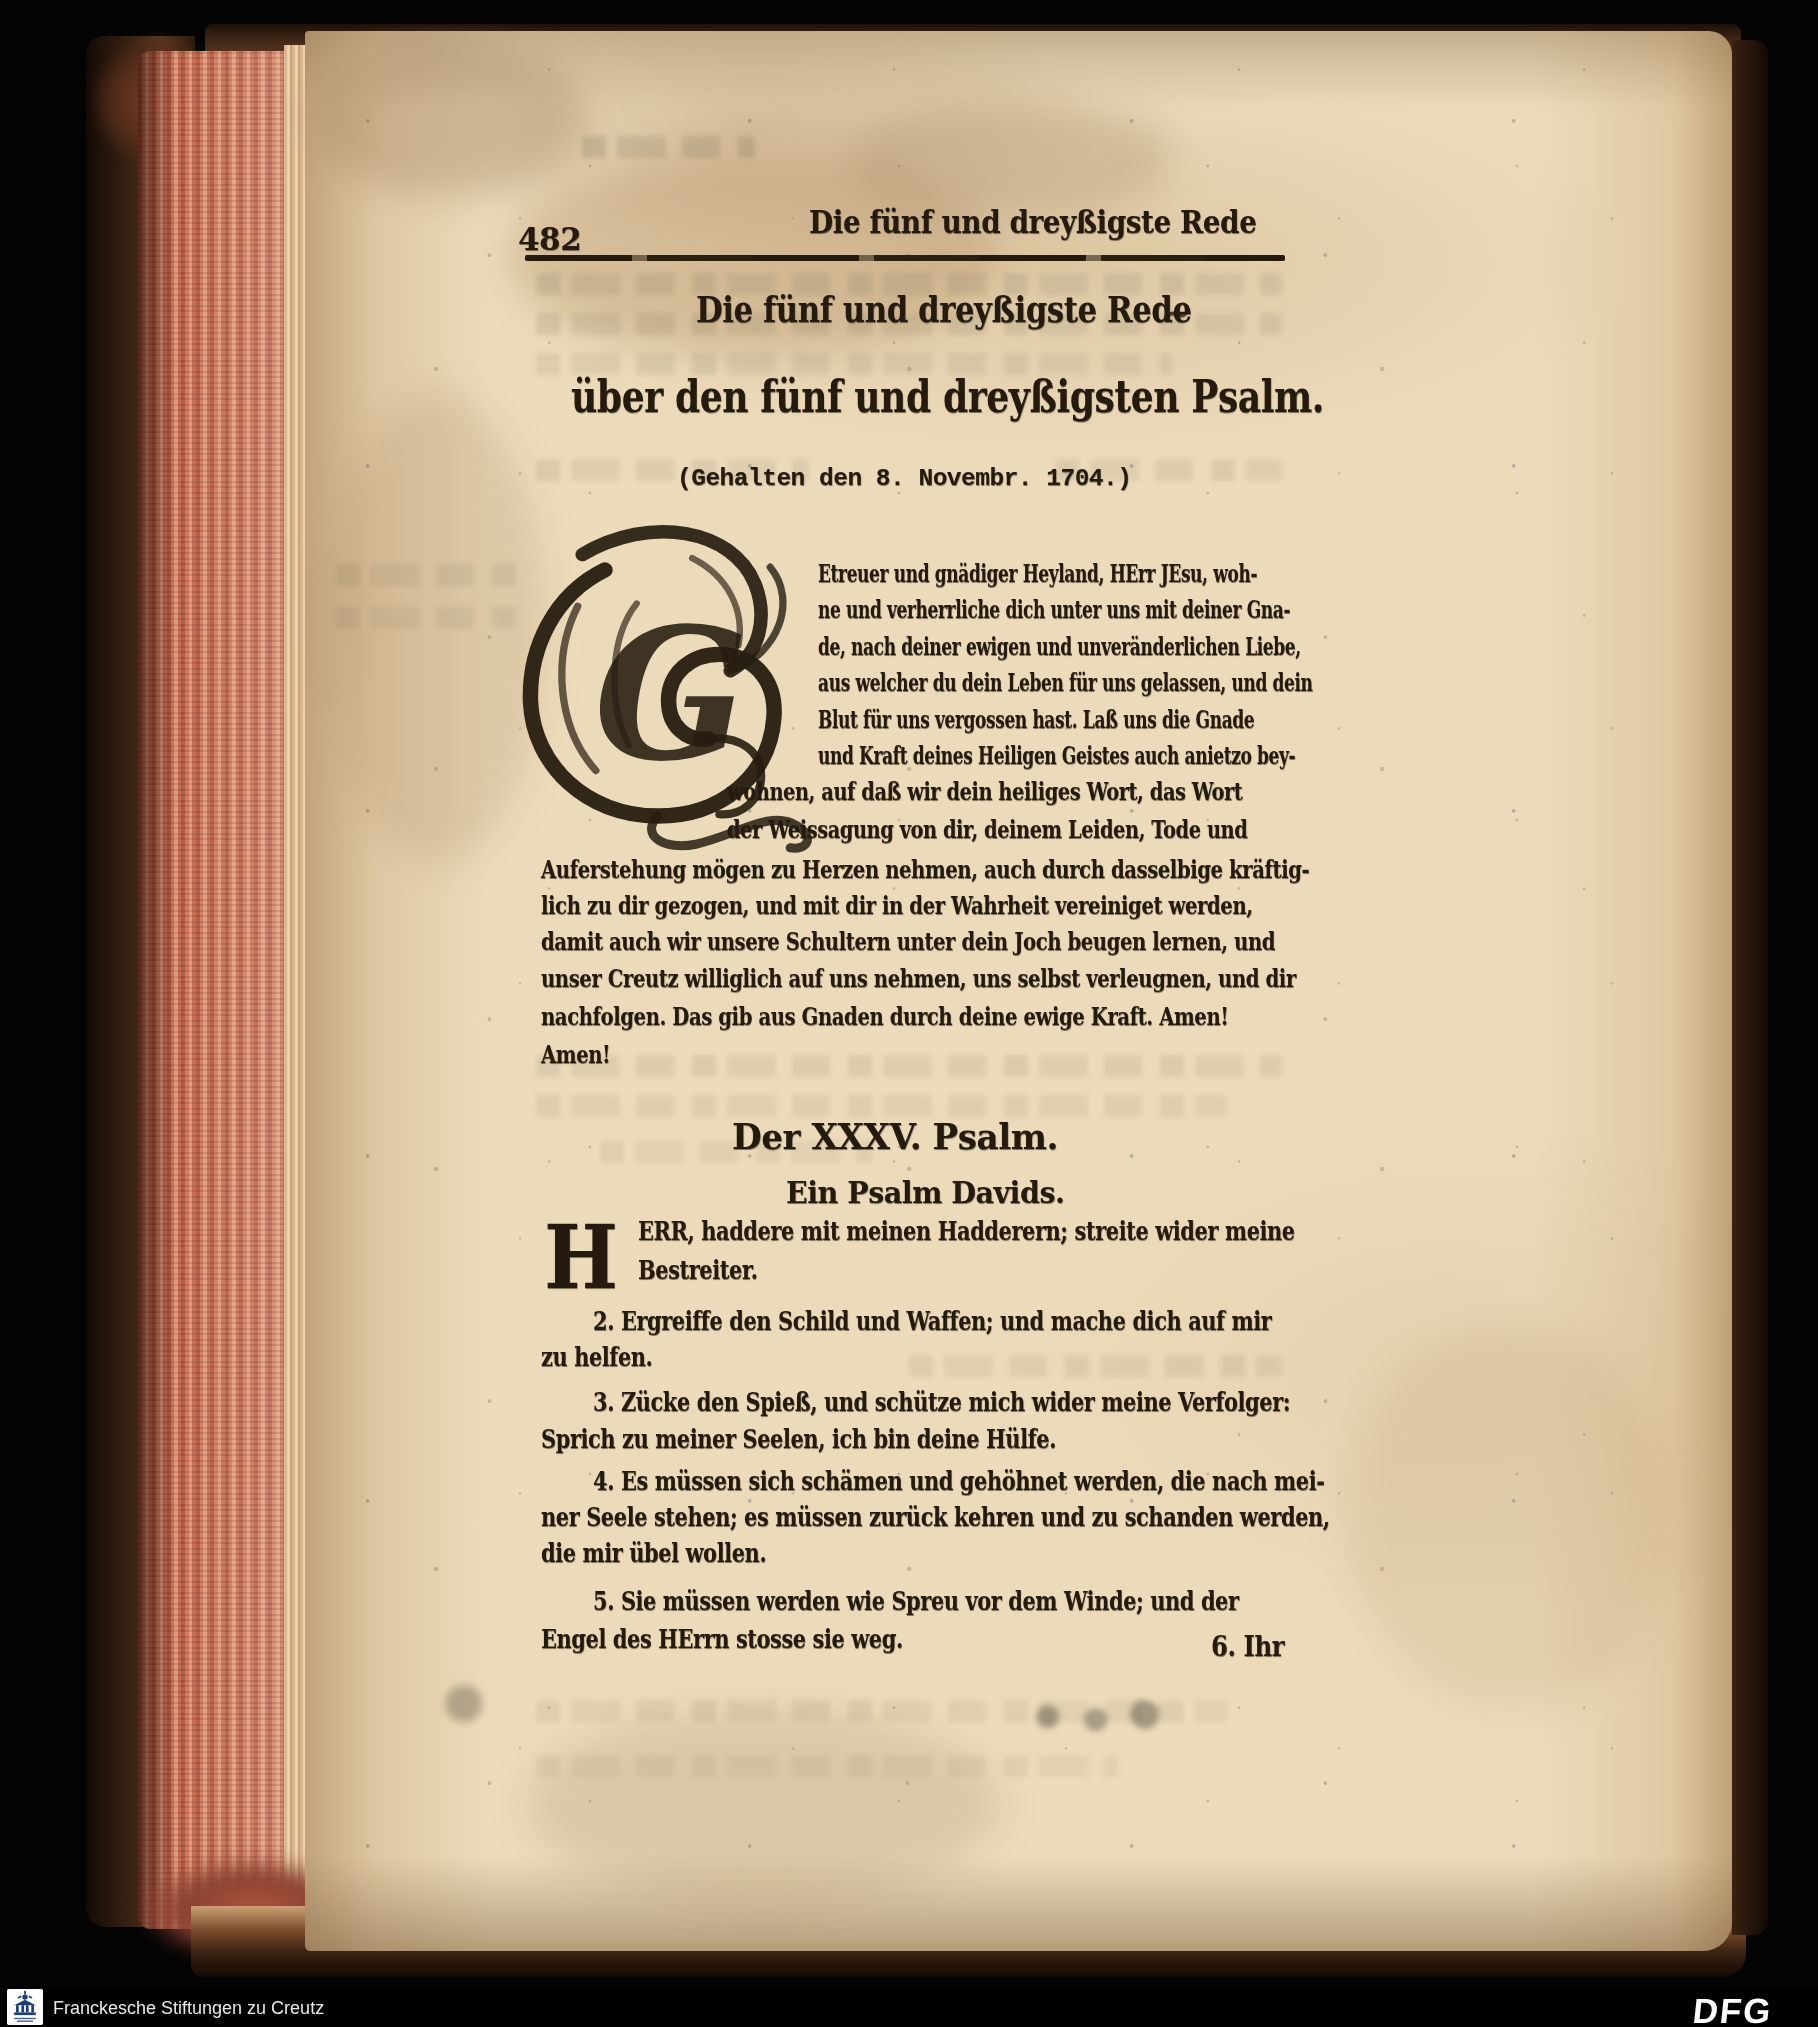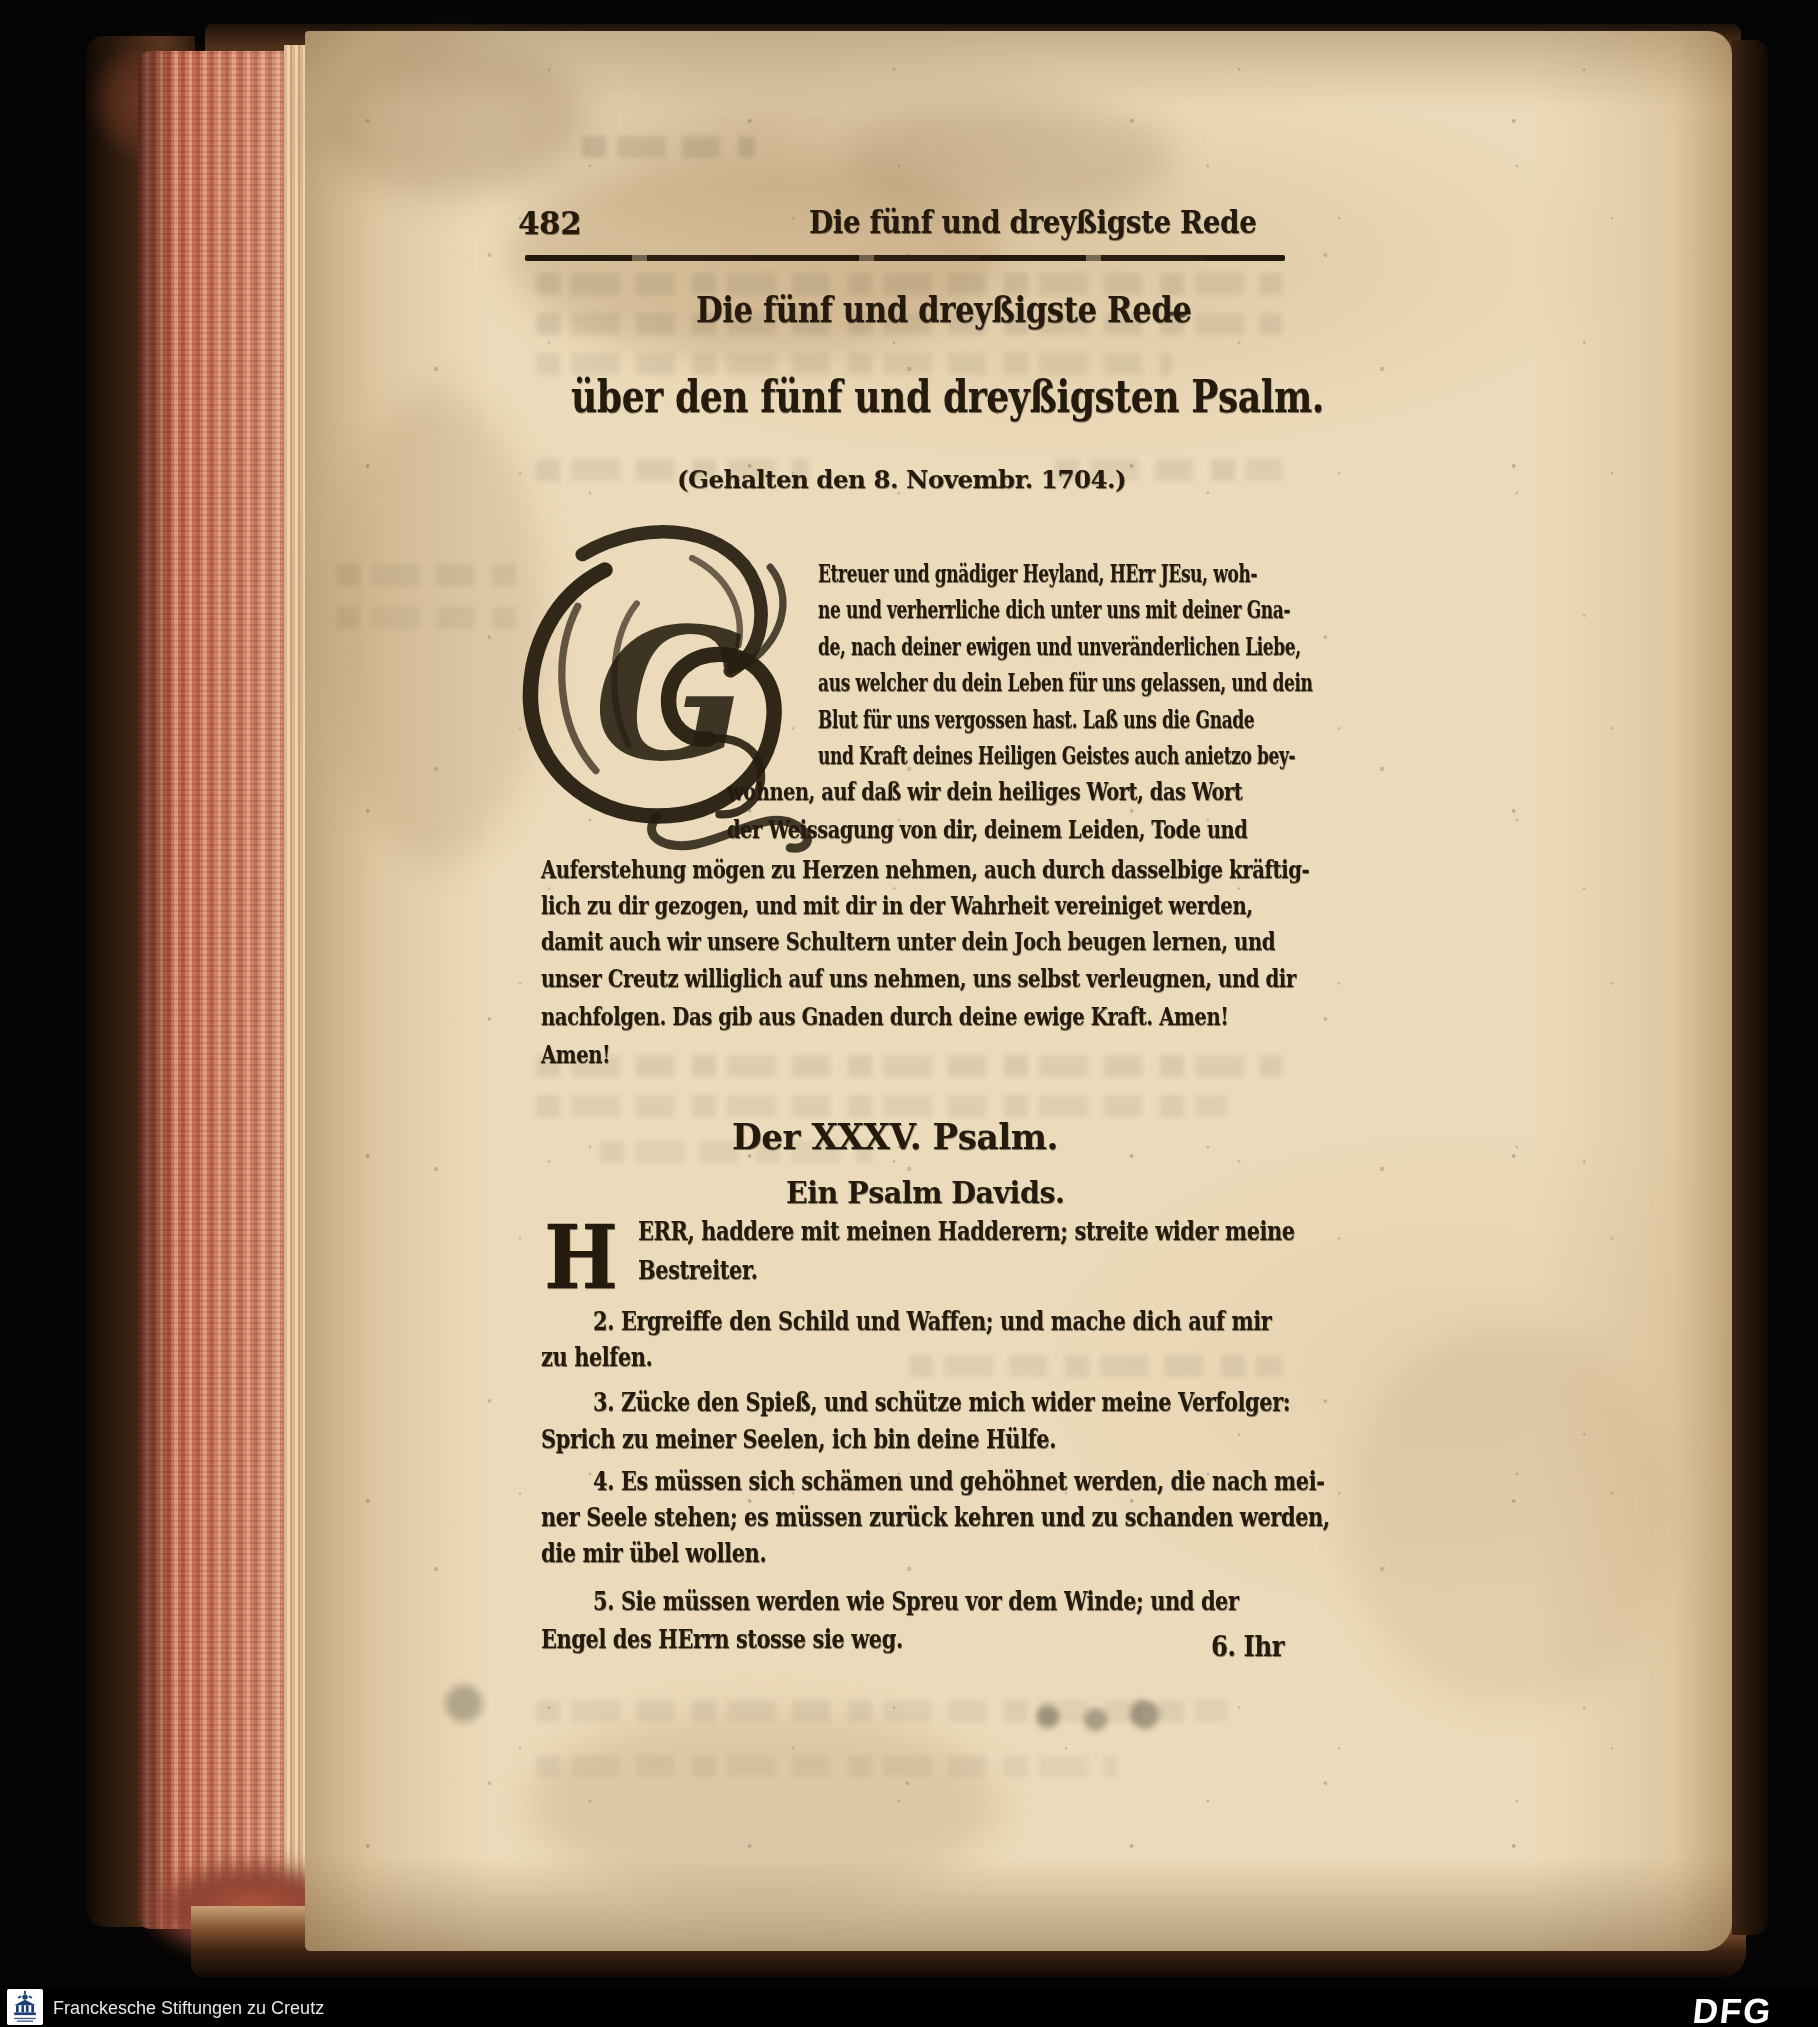--- a/index.html
+++ b/index.html
@@ -56,21 +56,21 @@
       white-space:nowrap;letter-spacing:-0.5px;transform-origin:0 50%;
       text-shadow:0.5px 0.6px 0.8px rgba(35,25,12,.55);}
   .pgno{font-size:31px;}
   .runhead{font-size:31px;transform:scaleX(.9);}
   .rule{position:absolute;left:525px;top:255px;width:760px;height:5.5px;
       background:repeating-linear-gradient(90deg,#241a0e 0 107px,rgba(36,26,14,.55) 107px 122px,#2a1f10 122px 227px);
       border-radius:1.8px;}
   .title1{font-size:35px;transform:scaleX(.88);}
   .title2{font-size:44px;transform:scaleX(.82);}
   .flour{font-size:31px;opacity:.8;}
-  .datenote{font-size:24.5px;font-weight:700;}
+  .datenote{font-size:24.5px;font-weight:700;font-family:Liberation Mono, monospace;}
   .line-ind{font-size:23.6px;transform:scaleX(.72);}
   .line-nar{font-size:23.6px;transform:scaleX(.82);}
   .line-full{font-size:24.5px;transform:scaleX(.8);}
   .psalm-h{font-size:36px;transform:scaleX(.95);}
   .psalm-sub{font-size:30px;transform:scaleX(.95);}
   .vl{font-size:25.5px;transform:scaleX(.82);}
   .dropcap-h{font-size:87px;line-height:84px;transform:scaleX(.9);}
   .catchword{font-size:27px;transform:scaleX(.9);}
   
   .ghost{position:absolute;height:22px;filter:blur(2.7px);opacity:.22;border-radius:3.6px;
@@ -124,21 +124,21 @@
   <div class="ghost" style="left:536px;top:1700px;width:691px;opacity:.16;"></div>
   <div class="ghost" style="left:536px;top:1755px;width:582px;opacity:.14;"></div>
 
   <div class="smudge" style="left:1026px;top:1693px;width:145px;height:53px;opacity:.5;background:
       radial-gradient(circle at 15% 45%, rgba(55,55,45,.8) 0 8.2px, transparent 14.5px),
       radial-gradient(circle at 48% 50%, rgba(55,55,45,.75) 0 8.2px, transparent 14.5px),
       radial-gradient(circle at 82% 40%, rgba(55,55,45,.8) 0 11px, transparent 18px);"></div>
   <div class="smudge" style="left:427px;top:1668px;width:82px;height:71px;opacity:.4;background:
       radial-gradient(circle at 45% 50%, rgba(60,58,48,.8) 0 12.7px, transparent 23.6px);"></div>
 
-  <div class="ln pgno" style="left:518px;top:205px;">482</div>
+  <div class="ln pgno" style="left:518px;top:221px;">482</div>
   <div class="ln runhead" style="left:809px;top:204px;">Die fünf und dreyßigste Rede</div>
   <div class="rule"></div>
 
   <div class="ln title1" style="left:696px;top:289px;">Die fünf und dreyßigste Rede</div>
   <div class="ln flour" style="left:1164px;top:295px;">~</div>
   <div class="ln title2" style="left:571px;top:371px;">über den fünf und dreyßigsten Psalm.</div>
   <div class="ln datenote" style="left:677px;top:465px;">(Gehalten den 8. Novembr. 1704.)</div>
 
   <svg width="300" height="336" viewBox="0 0 330 370" style="position:absolute;left:514px;top:520px;">
     <g fill="none" stroke="#261d10" stroke-linecap="round">

